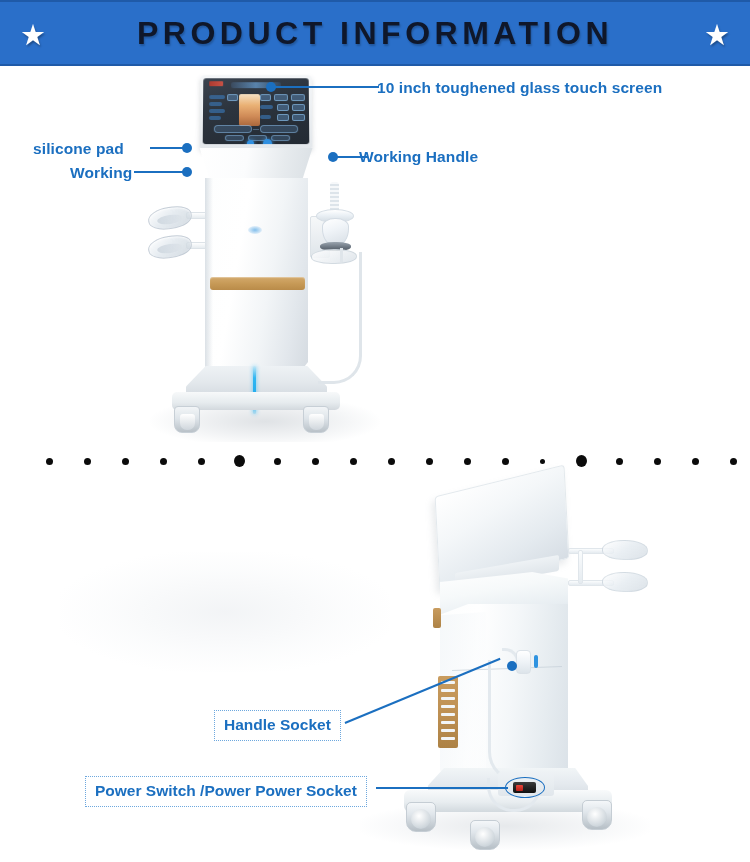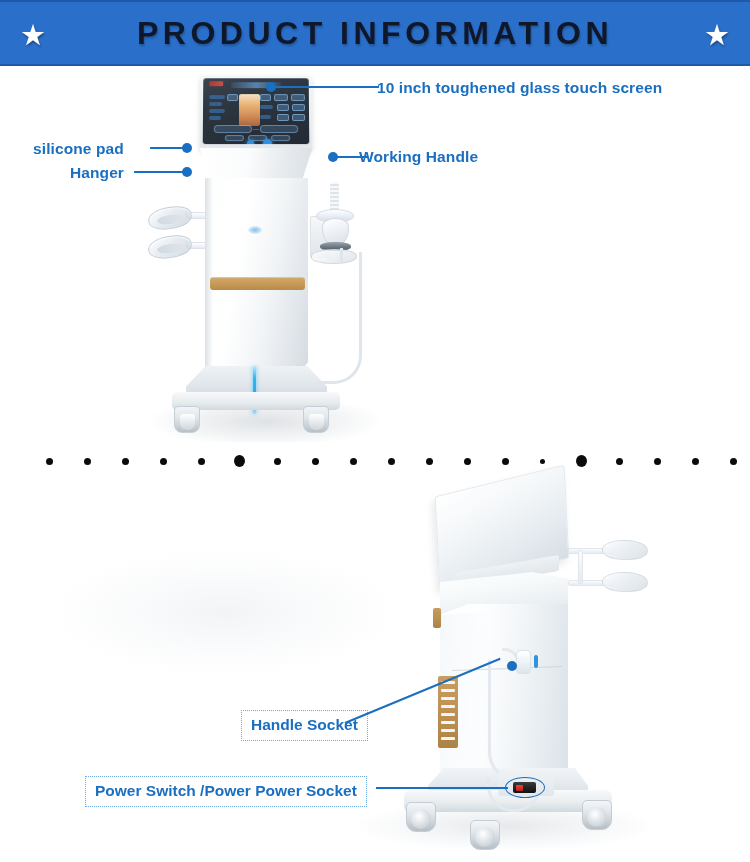--- a/index.html
+++ b/index.html
@@ -465,21 +465,21 @@
 
   <div class="leader" style="left:355px; top:86px; width:24px;"></div>
   <div class="dot" style="left:266px; top:82px;"></div>
   <div class="leader" style="left:271px; top:85.5px; width:88px;"></div>
   <div class="ann-label" style="left:377px; top:79px;">10 inch toughened glass touch screen</div>
 
   <div class="ann-label" style="left:33px; top:140px;">silicone pad</div>
   <div class="leader" style="left:150px; top:147px; width:34px;"></div>
   <div class="dot" style="left:182px; top:143px;"></div>
 
-  <div class="ann-label" style="left:70px; top:164px;">Hanger</div>
+  <div class="ann-label" style="left:70px; top:164px;">Working</div>
   <div class="leader" style="left:134px; top:171px; width:50px;"></div>
   <div class="dot" style="left:182px; top:167px;"></div>
 
   <div class="dot" style="left:328px; top:152px;"></div>
   <div class="leader" style="left:336px; top:155.5px; width:32px;"></div>
   <div class="ann-label" style="left:359px; top:148px;">Working Handle</div>
 
   <div class="divider">
     <i style="left:46px;"></i>
     <i style="left:84px;"></i>
@@ -542,20 +542,20 @@
   <div class="socket-led"></div>
   <div class="r-cable"></div>
   <div class="r-cable-foot"></div>
 
   <div class="sw-recess"></div>
   <div class="power-switch">
       <i></i>
     </div>
   <div class="power-ring"></div>
 
-  <div class="boxed" style="left:241px; top:710px;text-align:right;">Handle Socket</div>
+  <div class="boxed" style="left:214px; top:710px;text-align:right;">Handle Socket</div>
   <div class="leader diag" style="left:345px; top:722px; width:168px; transform:rotate(-22.5deg);"></div>
   <div class="dot" style="left:507px; top:661px;"></div>
 
   <div class="boxed" style="left:85px; top:776px;">Power Switch /Power Power Socket</div>
   <div class="leader" style="left:376px; top:787px; width:132px;"></div>
 
 </div>
 
 </body></html>

